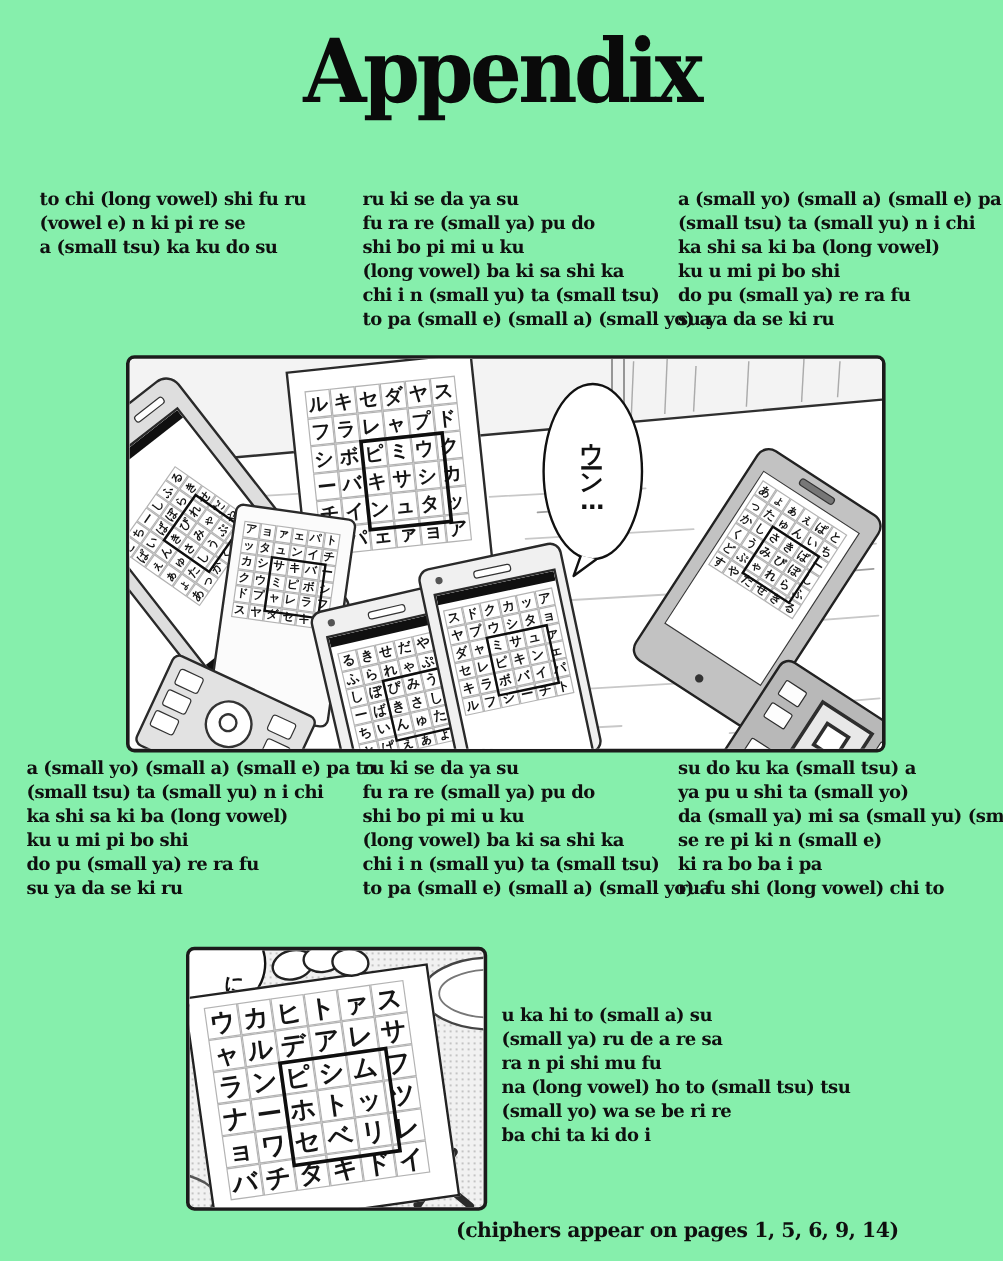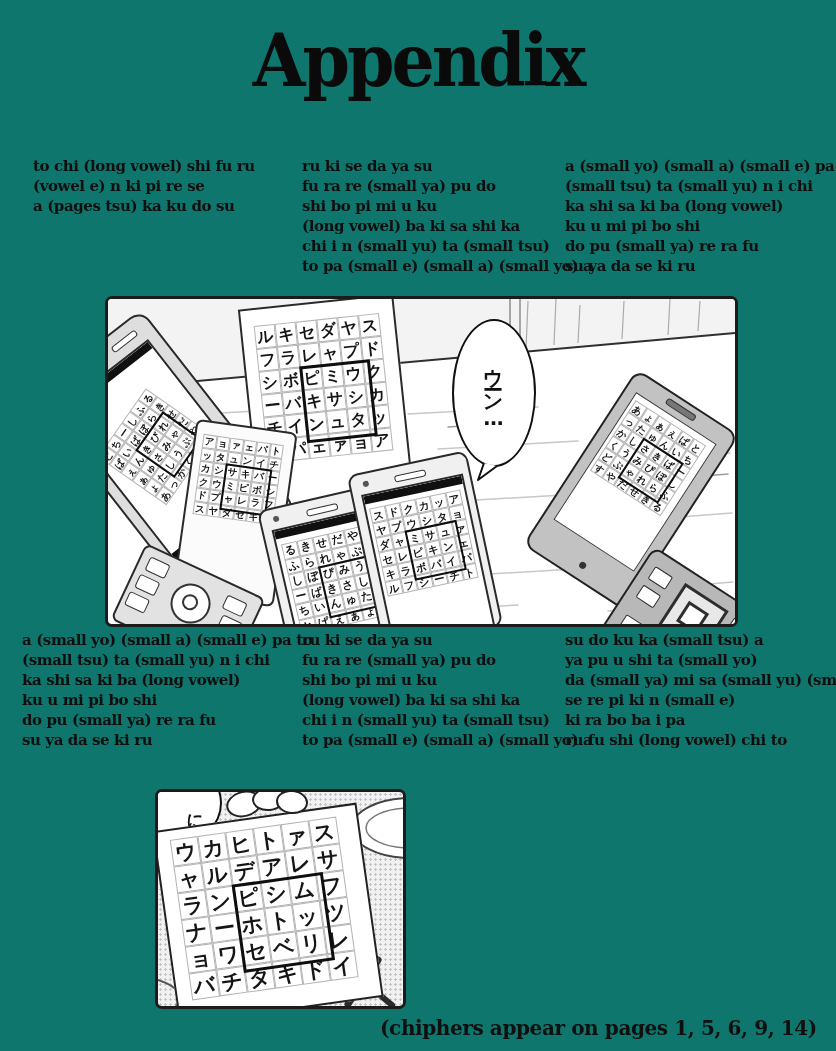--- a/index.html
+++ b/index.html
@@ -1,26 +1,26 @@
 <!DOCTYPE html>
 <html><head>
 <meta charset="utf-8">
 <style>
   html,body{margin:0;padding:0;background:#fff;}
-  .page{position:relative;width:836px;height:1051px;background:#0f766e;overflow:hidden;
+  .page{position:relative;width:836px;height:1051px;background:#86efac;overflow:hidden;
         font-family:"DejaVu Serif",serif;color:#111;}
   
   .title{position:absolute;left:0;right:0;top:26px;text-align:center;
          font-size:68px;font-weight:700;letter-spacing:-3px;line-height:1;color:#0a0a0a;
          transform:scaleY(1.08);}
   
   .tblock{position:absolute;white-space:nowrap;}
   .cl{font-size:15px;font-weight:700;line-height:20px;letter-spacing:-0.4px;color:#0f0f0f;}
-  .caption{position:absolute;left:380px;top:1016px;width:437px;text-align:center;
-           font-size:20px;font-weight:700;letter-spacing:-0.4px;color:#0f0f0f;}
+  .caption{position:absolute;left:380px;top:1016px;width:437px;text-align:left;
+           font-size:17px;font-weight:700;letter-spacing:-0.4px;color:#0f0f0f;}
   
   .panel{position:absolute;border:3px solid #1b1b1b;border-radius:7px;overflow:hidden;background:#fff;}
   .p1{left:105px;top:296px;width:627px;height:325px;}
   .p2{left:155px;top:789px;width:245px;height:214px;
       background:radial-gradient(#c4c4c4 1px, transparent 1.3px) 0 0 / 5px 5px #f1f1f1;}
   .bgsvg{position:absolute;inset:0;z-index:0;}
   
   .grid{position:absolute;display:grid;grid-template-columns:repeat(6,var(--cw));
         grid-auto-rows:var(--ch);background:#fff;z-index:1;}
   .grid .cell{box-sizing:border-box;width:var(--cw);height:var(--ch);
@@ -86,21 +86,21 @@
 </head>
 <body>
 
 <div class="page">
 
   <div class="title">Appendix</div>
 
   <div class="tblock" style="left:33px;top:156px">
     <div class="cl">to chi (long vowel) shi fu ru</div>
     <div class="cl">(vowel e) n ki pi re se</div>
-    <div class="cl">a (pages tsu) ka ku do su</div>
+    <div class="cl">a (small tsu) ka ku do su</div>
   </div>
   <div class="tblock" style="left:302px;top:156px">
     <div class="cl">ru ki se da ya su</div>
     <div class="cl">fu ra re (small ya) pu do</div>
     <div class="cl">shi bo pi mi u ku</div>
     <div class="cl">(long vowel) ba ki sa shi ka</div>
     <div class="cl">chi i n (small yu) ta (small tsu)</div>
     <div class="cl">to pa (small e) (small a) (small yo) a</div>
   </div>
   <div class="tblock" style="left:565px;top:156px">
@@ -520,16 +520,24 @@
           <span class="cell">バ</span>
           <span class="cell">チ</span>
           <span class="cell">タ</span>
           <span class="cell">キ</span>
           <span class="cell">ド</span>
           <span class="cell">イ</span>
         </div>
     </div>
   </div>
 
+  <div class="tblock" style="left:418px;top:836px">
+    <div class="cl">u ka hi to (small a) su</div>
+    <div class="cl">(small ya) ru de a re sa</div>
+    <div class="cl">ra n pi shi mu fu</div>
+    <div class="cl">na (long vowel) ho to (small tsu) tsu</div>
+    <div class="cl">(small yo) wa se be ri re</div>
+    <div class="cl">ba chi ta ki do i</div>
+  </div>
 
   <div class="caption">(chiphers appear on pages 1, 5, 6, 9, 14)</div>
 
 </div>
 
 </body></html>

